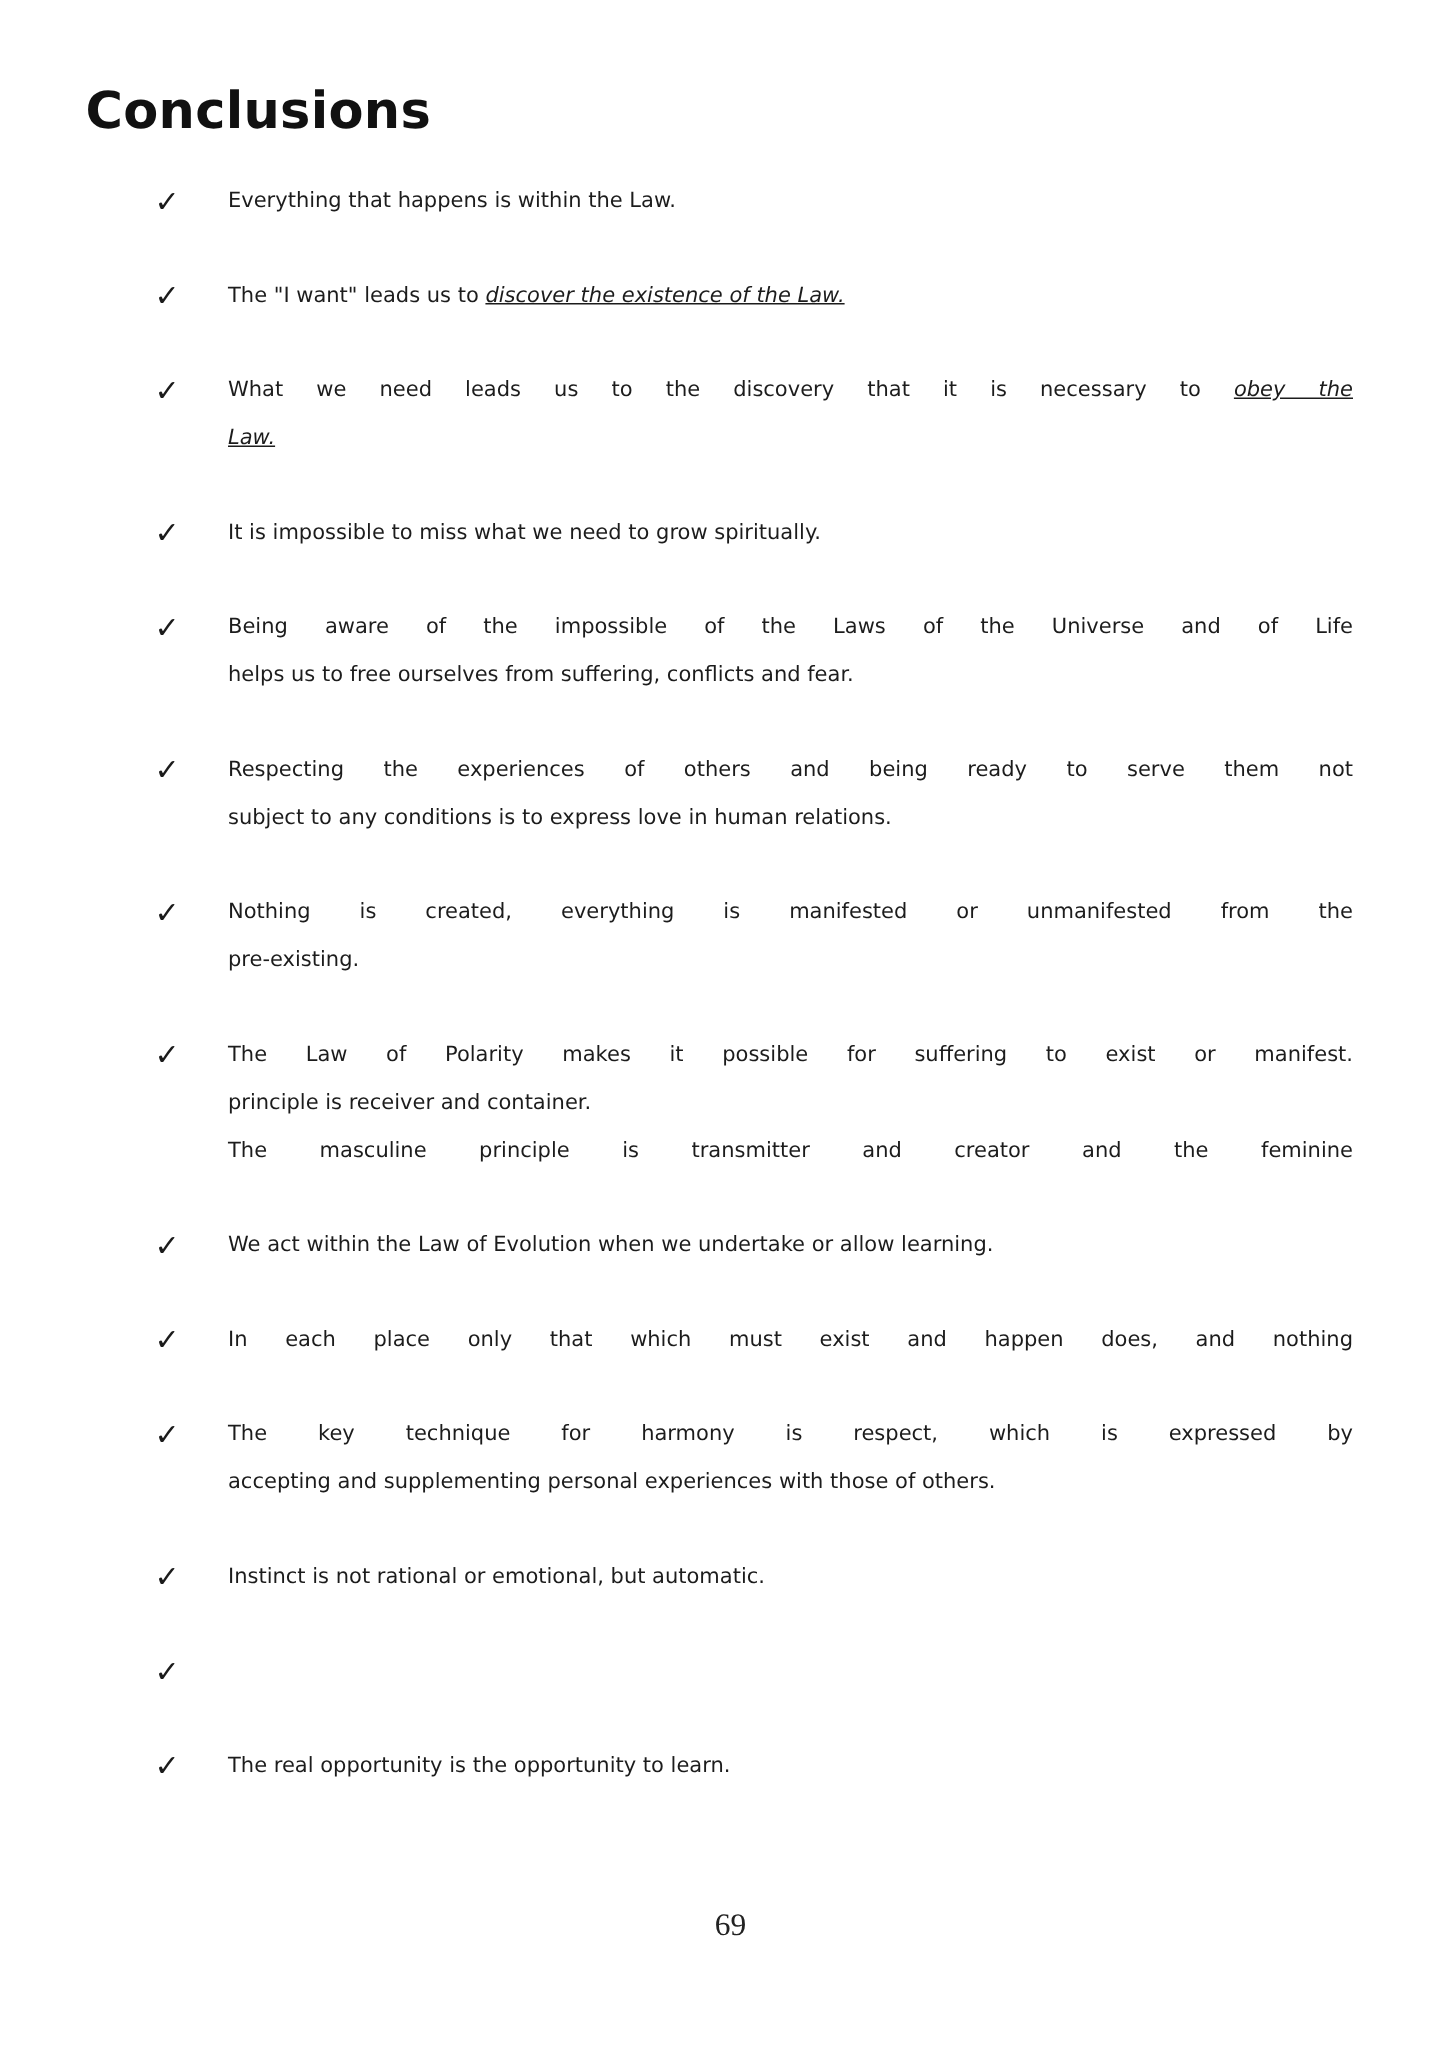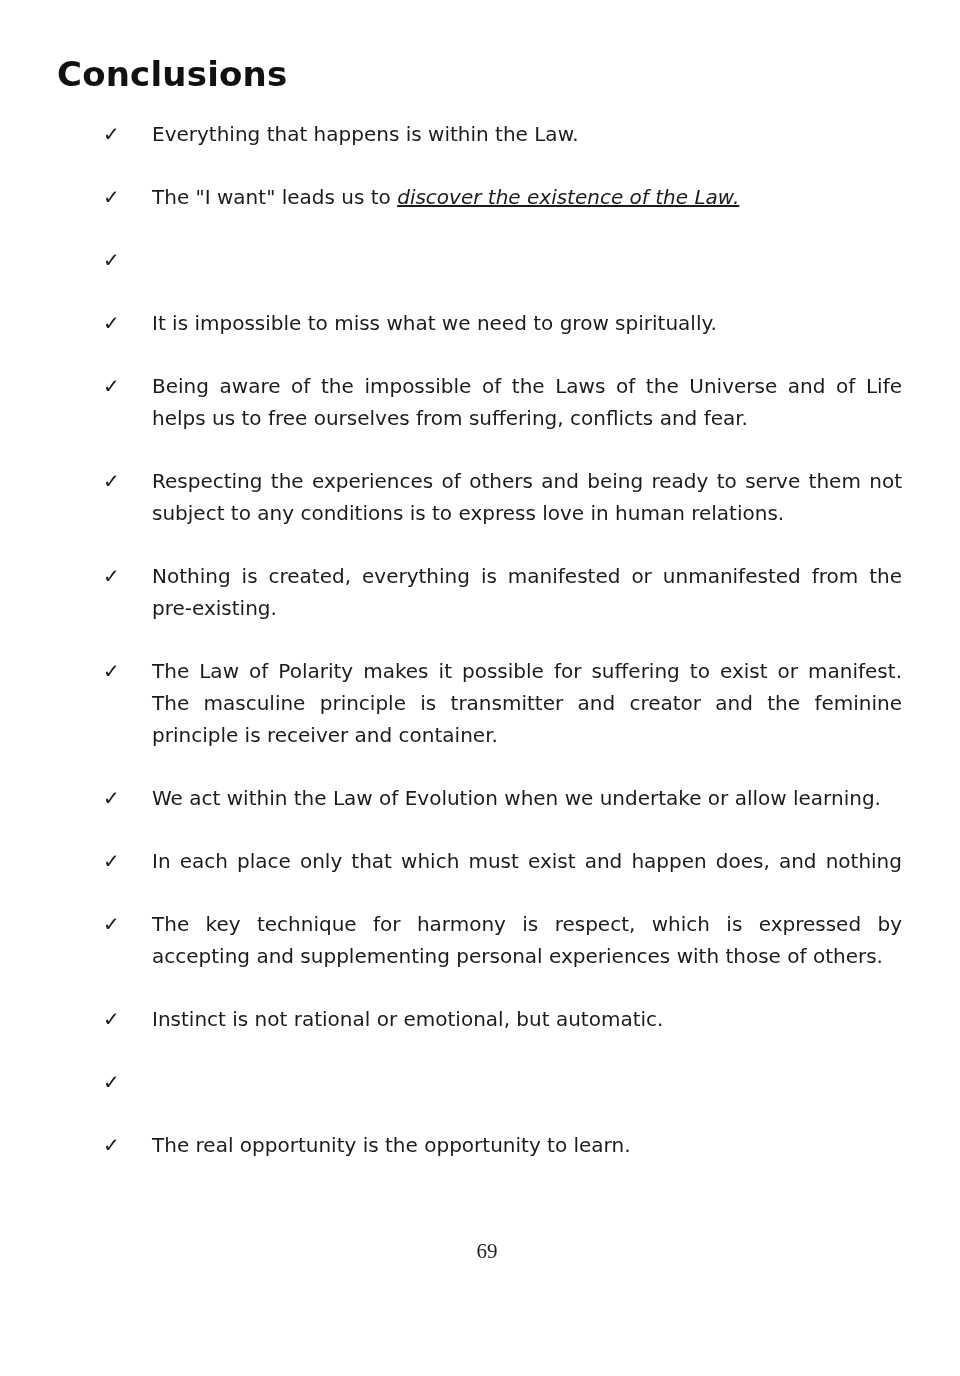--- a/index.html
+++ b/index.html
@@ -27,21 +27,21 @@
     margin-bottom: 31px;
   }
   .check {
     flex: 0 0 49px;
     font-size: 20px;
     line-height: 32px;
     color: #1b1b1b;
   }
   .item-text {
     flex: 1 1 auto;
-    font-size: 20px;
+    font-size: 14px;
     line-height: 32px;
   }
   .line {
     display: block;
     text-align: justify;
     text-align-last: justify;
   }
   .line.last { text-align-last: left; }
   .line i { font-style: italic; text-decoration: underline; }
   .page-number {
@@ -74,20 +74,25 @@
     <div class="item">
       <span class="check">✓</span>
       <span class="item-text">
         <span class="line last"><span>The "I want" leads us to </span><i>discover the existence of the Law.</i></span>
 
       </span>
     </div>
 
     <div class="item">
       <span class="check">✓</span>
+      <span class="item-text">
+        <span class="line"><span>What we need leads us to the discovery that it is necessary to </span><i>obey the</i></span>
+        <span class="line last"><span></span><i>Law.</i></span>
+
+      </span>
     </div>
 
     <div class="item">
       <span class="check">✓</span>
       <span class="item-text">
         <span class="line last"><span>It is impossible to miss what we need to grow spiritually.</span><i></i></span>
 
       </span>
     </div>
 
@@ -115,22 +120,22 @@
         <span class="line"><span>Nothing is created, everything is manifested or unmanifested from the</span><i></i></span>
         <span class="line last"><span>pre-existing.</span><i></i></span>
 
       </span>
     </div>
 
     <div class="item">
       <span class="check">✓</span>
       <span class="item-text">
         <span class="line"><span>The Law of Polarity makes it possible for suffering to exist or manifest.</span><i></i></span>
+        <span class="line last"><span>principle is receiver and container.</span><i></i></span>
         <span class="line"><span>The masculine principle is transmitter and creator and the feminine</span><i></i></span>
-        <span class="line last"><span>principle is receiver and container.</span><i></i></span>
       </span>
     </div>
 
     <div class="item">
       <span class="check">✓</span>
       <span class="item-text">
         <span class="line last"><span>We act within the Law of Evolution when we undertake or allow learning.</span><i></i></span>
 
       </span>
     </div>

